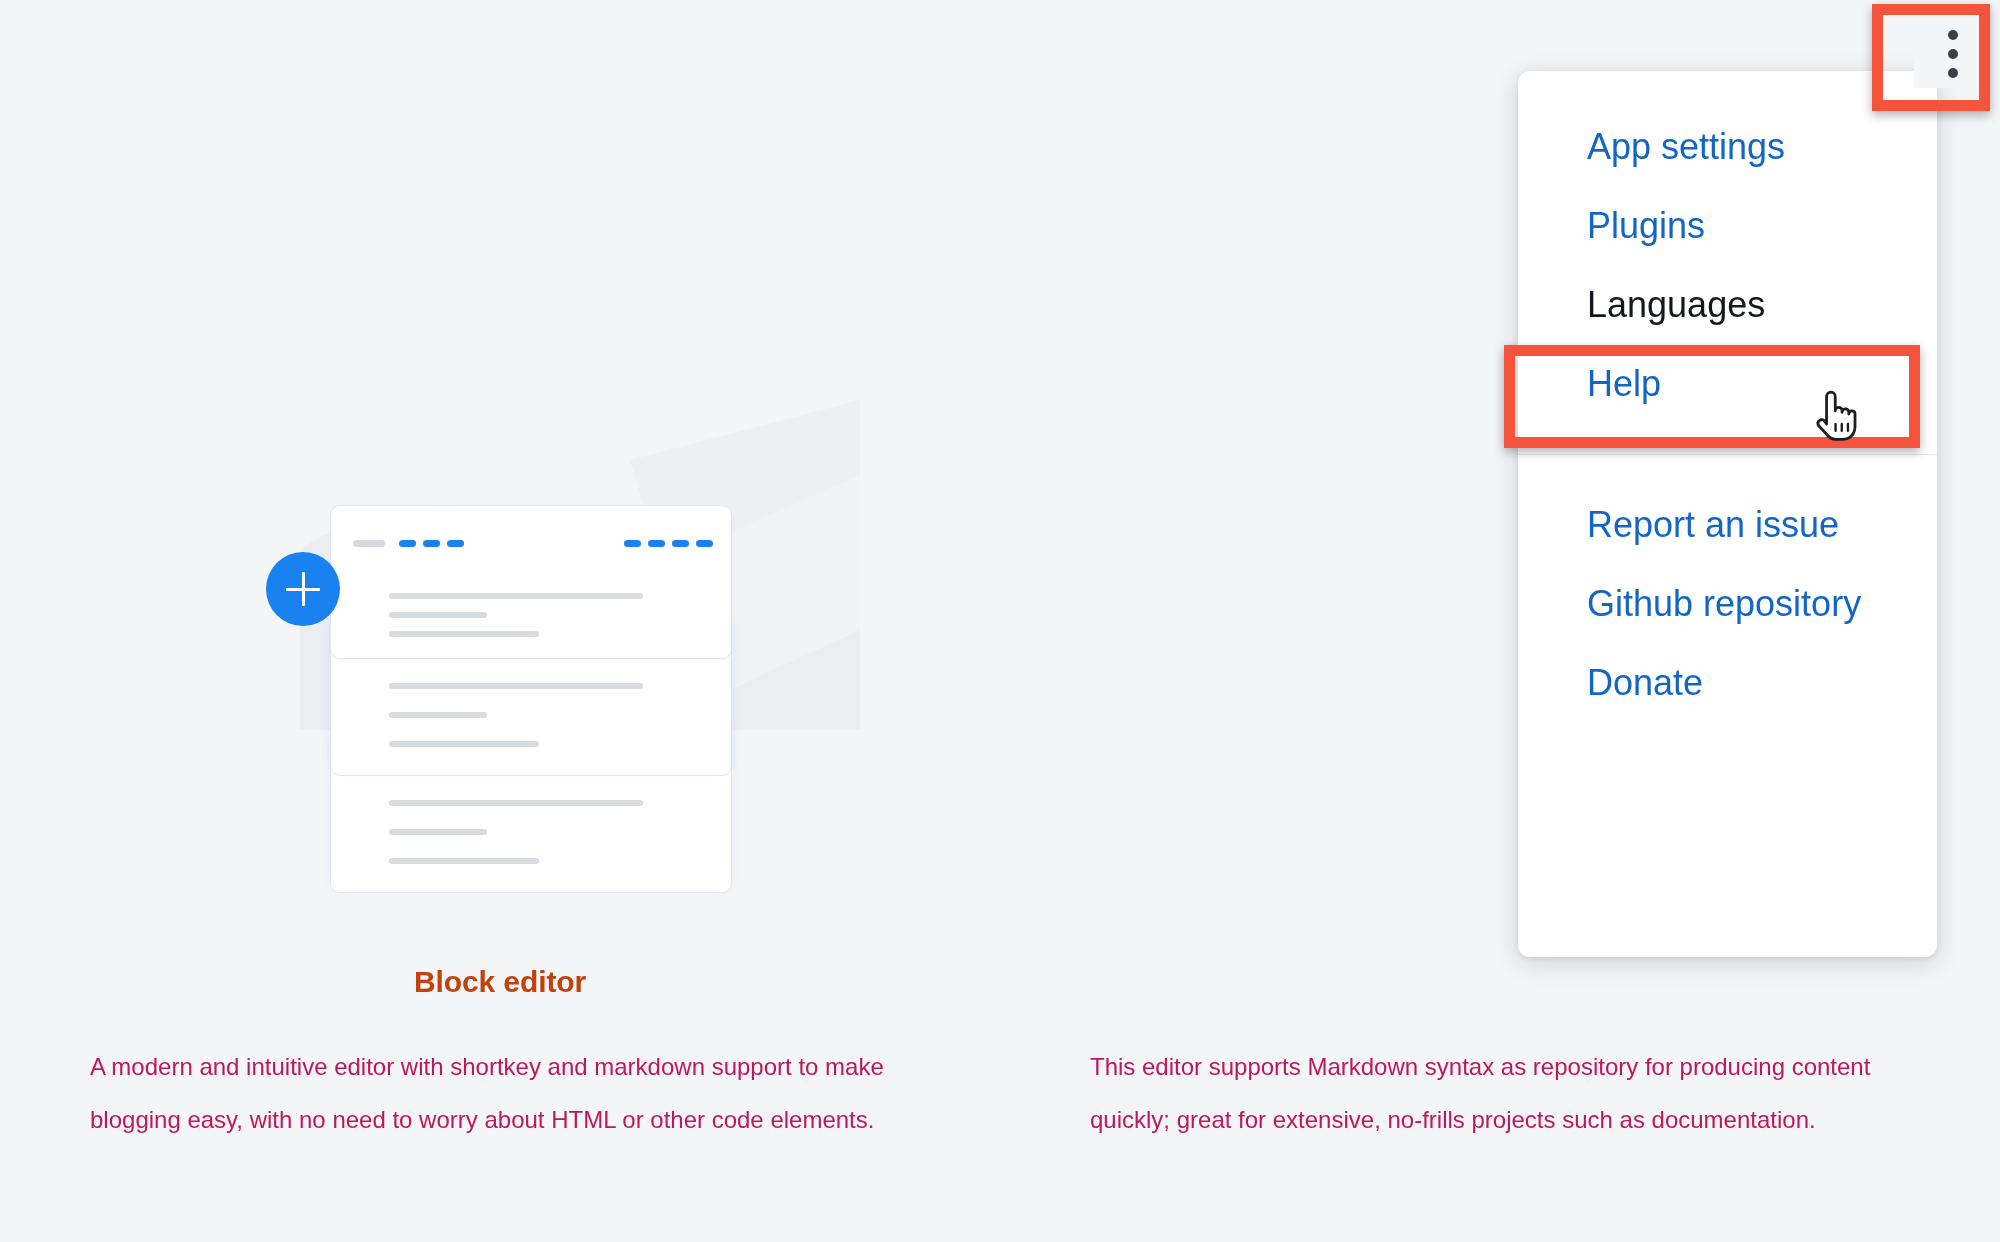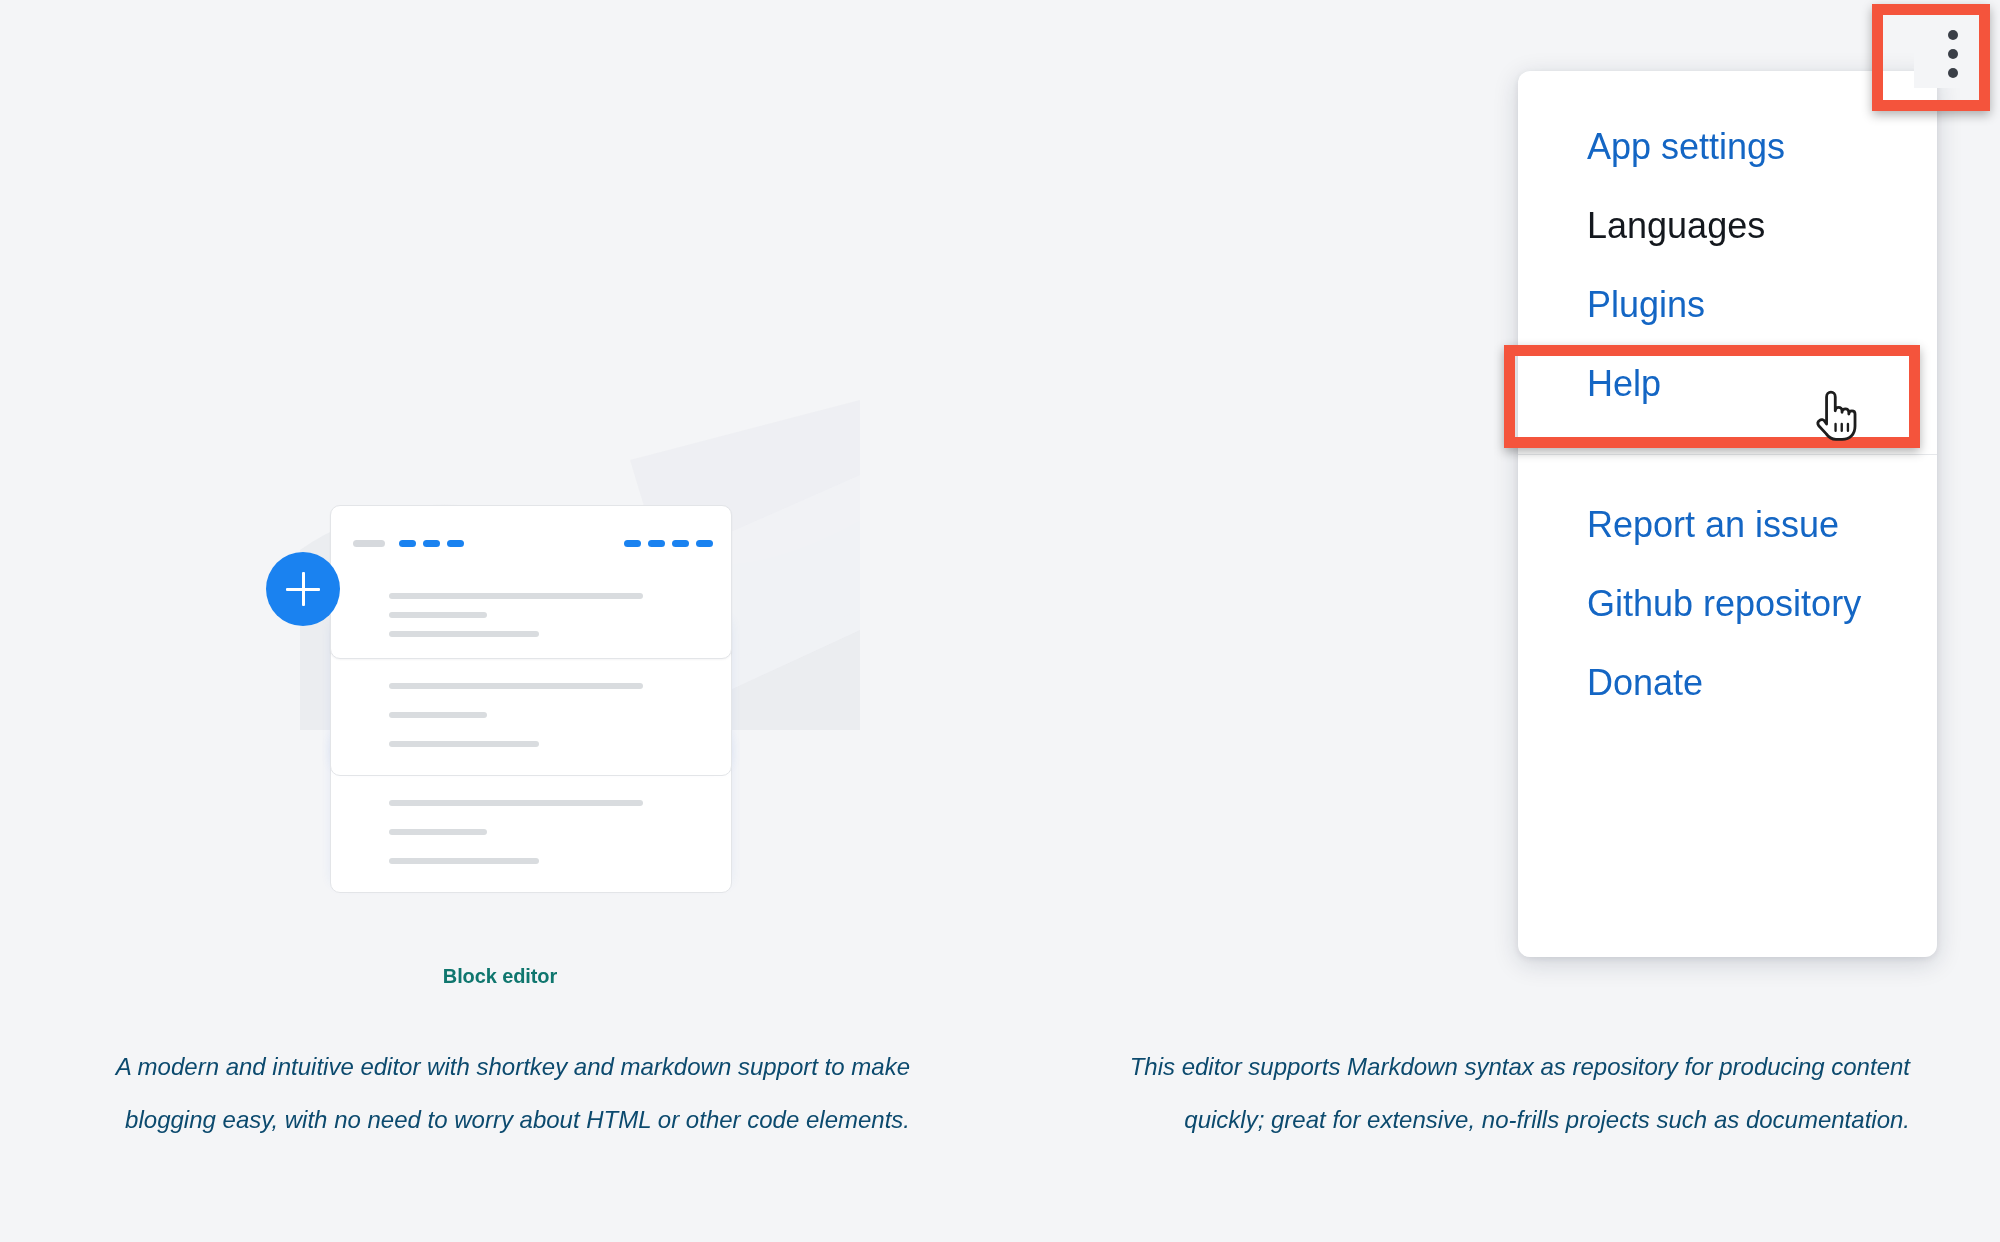--- a/index.html
+++ b/index.html
@@ -112,37 +112,36 @@
   }
   .plus-btn::before { left: 20px; top: 35.5px; width: 34px; height: 3px; }
   .plus-btn::after  { left: 35.5px; top: 20px; width: 3px; height: 34px; }
 
   
   .caption-title {
     position: absolute;
     width: 100%;
     top: 965px;
     text-align: center;
-    font-size: 20px;
+    font-size: 30px;
     font-weight: 700;
-    color: #0f766e;
+    color: #c2410c;
     letter-spacing: -0.1px;
   }
   .caption-body {
     position: absolute;
     top: 1040px;
     left: 50%;
     transform: translateX(-50%);
     width: 820px;
-    text-align: right;
+    text-align: left;
     font-size: 24px;
     line-height: 53px;
-    color: #0c4a6e;
+    color: #be185d;
     font-weight: 400;
-    font-style: italic;
   }
 
   
   .kebab {
     position: absolute;
     right: 8px;
     top: 0px;
     width: 78px;
     height: 88px;
     background: #f4f5f7;
@@ -292,22 +291,22 @@
   </div>
 
   <div class="col">
 
     <div class="caption-body">This editor supports Markdown syntax as repository for producing content quickly; great for extensive, no-frills projects such as documentation.</div>
   </div>
 </div>
 
 <div class="menu">
   <button class="menu-item">App settings</button>
+  <button class="menu-item">Plugins</button>
   <button class="menu-item active">Languages</button>
-  <button class="menu-item">Plugins</button>
   <button class="menu-item">Help</button>
 
   <div class="menu-sep"></div>
 
   <button class="menu-item">Report an issue</button>
   <button class="menu-item">Github repository</button>
   <button class="menu-item">Donate</button>
 </div>
 
 <button class="kebab">

